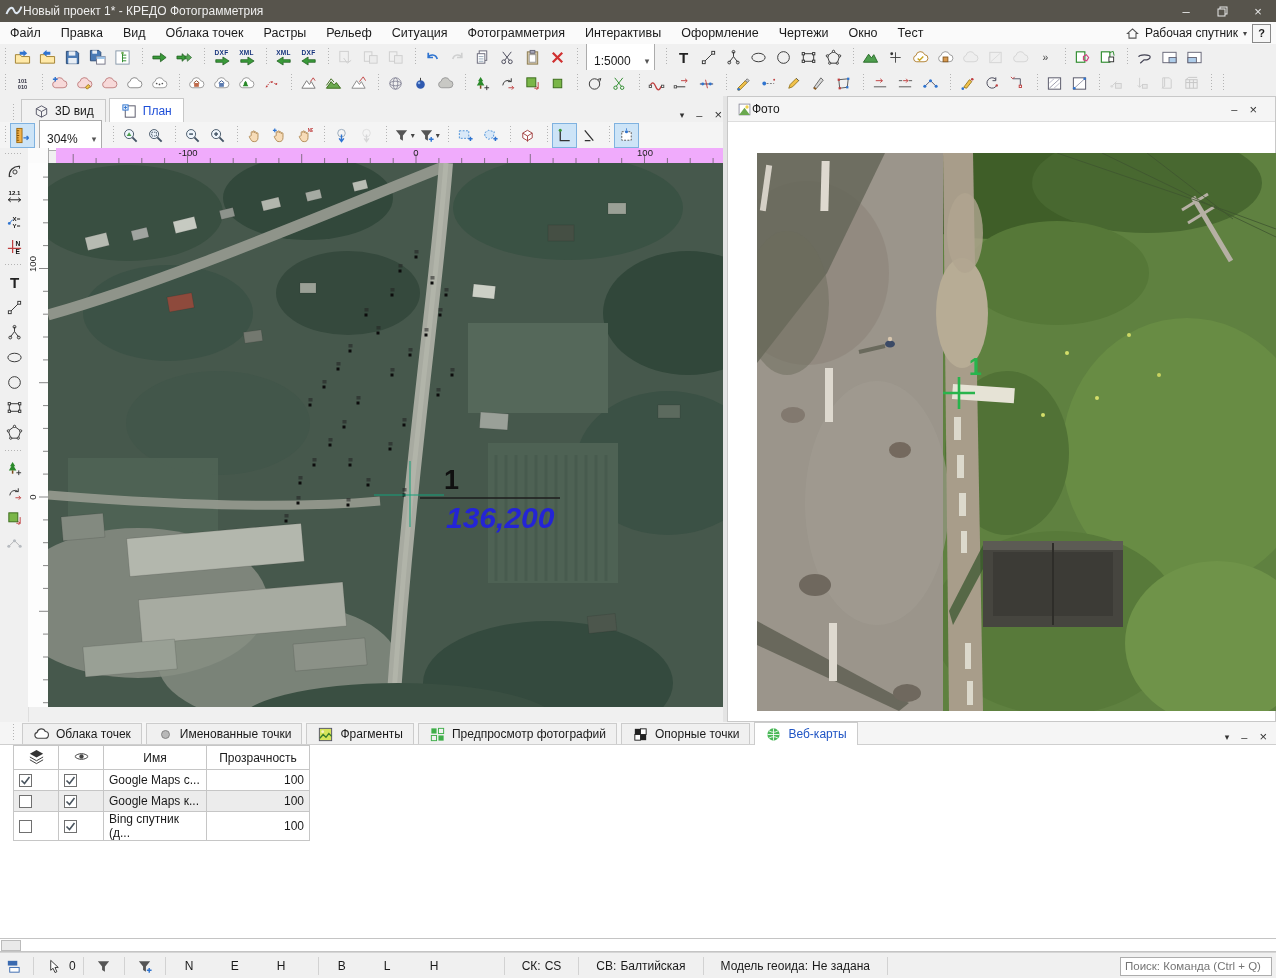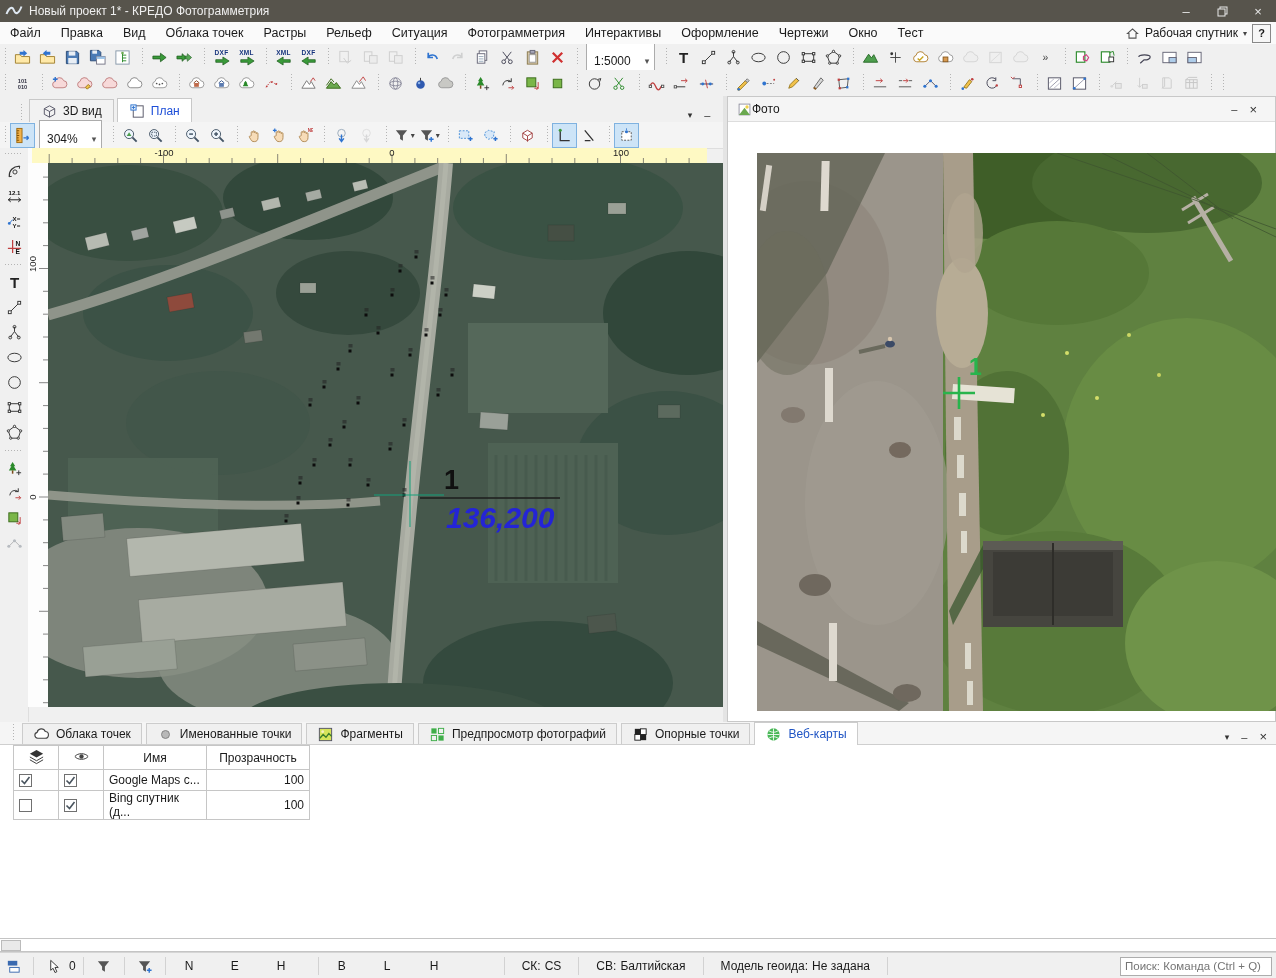--- a/index.html
+++ b/index.html
@@ -1,21 +1,21 @@
 <!DOCTYPE html>
 <html><head>
 <meta charset="utf-8">
 <style>
   html,body{margin:0;padding:0;background:#cfcfcf}
   #app{position:relative;width:1276px;height:978px;overflow:hidden;background:#e8e8e8;
        font-family:"Liberation Sans",sans-serif;font-size:12px;color:#1a1a1a;user-select:none}
   
   .titlebar{position:absolute;left:0;top:0;width:1276px;height:22px;background:#57544c;display:flex;align-items:center;color:#efefef}
   .title-ico{margin-left:5px;display:flex}
-  .title-text{margin-left:6px;font-size:12px;white-space:nowrap}
+  .title-text{font-size:12px;white-space:nowrap}
   .win-controls{margin-left:auto;display:flex;height:22px}
   .wc{width:36px;height:22px;display:flex;align-items:center;justify-content:center;color:#e8e8e8;font-size:13px}
   
   .menubar{position:absolute;left:0;top:22px;width:1276px;height:22px;background:#fafafa;display:flex;align-items:center;border-bottom:1px solid #e3e3e3}
   .menu-item{padding:0 10px;height:22px;line-height:22px;font-size:12.5px}
   .menu-right{margin-left:auto;display:flex;align-items:center;gap:5px;padding-right:5px}
   .menu-right .lbl{font-size:12px}
   .mr-arr{font-size:8px;color:#444}
   
   .tbrow{position:absolute;left:0;width:1276px;height:26px;background:#f0f0f0;display:flex;align-items:center;overflow:hidden}
@@ -33,30 +33,30 @@
   .tbtn.on{background:#cde4f7;border-color:#7fb2e0}
   .tbtn.stack{flex-direction:column}
   .tbtn.stack svg{height:10px}
   .iolabel{font-size:6.5px;font-weight:bold;color:#17347d;line-height:7px;letter-spacing:.3px}
   .dd{font-size:8px;color:#444;margin-left:1px}
   .tbselect{height:21px;border:1px solid #acacac;background:#fff;display:flex;align-items:center;padding:8px 5px 0 7px;margin:0 4px}
   .tbselect .selval{font-size:12px;margin-right:14px}
   .selarr{font-size:9px;color:#555}
   
   .left-panel-bg{position:absolute;left:0;top:96px;width:723px;height:626px;background:#f0f0f0}
-  #plan-tabsbar{position:absolute;left:16px;top:98px;width:723px;height:24px;display:flex;align-items:flex-end;border-bottom:1px solid #7f1d1d;background:#f0f0f0}
+  #plan-tabsbar{position:absolute;left:8px;top:98px;width:723px;height:24px;display:flex;align-items:flex-end;border-bottom:1px solid #7f1d1d;background:#f0f0f0}
   .ptab{display:flex;align-items:center;gap:5px;height:22px;padding:0 11px;border:1px solid #c8c8c8;border-bottom:none;background:#f2f2f2;font-size:12px;margin-left:3px}
   .ptab.active{background:#fff;color:#1d4ed8;height:24px;margin-bottom:-1px}
   .panel-ctrl{margin-left:auto;display:flex;align-items:center;gap:12px;padding-right:9px;color:#333;font-size:11px}
   .panel-ctrl span{cursor:default}
   #plan-toolbar{position:absolute;left:0;top:122px;width:743px;height:26px;background:#f4f4f4;display:flex;align-items:flex-end;border-bottom:1px solid #dedede}
   #vtb{position:absolute;left:0;top:148px;width:28px;height:574px;background:#f0f0f0;display:flex;flex-direction:column;align-items:center;border-right:1px solid #dedede}
   #vtb .grp{flex-direction:column;height:auto;padding:0}
   #ruler-corner{position:absolute;left:28px;top:148px;width:20px;height:15px;background:#fbfbfb;border-right:1px solid #aaa;border-bottom:1px solid #999}
-  #ruler-top{position:absolute;left:32px;top:148px;width:675px;height:15px;background:#fef9c3;border-bottom:1px solid #999}
+  #ruler-top{position:absolute;left:56px;top:148px;width:675px;height:15px;background:#f0abfc;border-bottom:1px solid #999}
   #ruler-left{position:absolute;left:28px;top:163px;width:20px;height:544px;background:#fdfdfd;border-right:1px solid #999}
   #map-canvas{position:absolute;left:48px;top:163px;width:675px;height:544px;overflow:hidden}
   
   .right-panel{position:absolute;left:727px;top:96px;width:549px;height:626px;background:#fff;border:1px solid #c8c8c8;box-sizing:border-box}
   .splitter{position:absolute;left:723px;top:96px;width:4px;height:626px;background:#e4e4e4}
   #photo-header{height:24px;display:flex;align-items:center;background:#f5f5f5;border-bottom:1px solid #ddd;padding:0 9px;}
   #photo-canvas{position:absolute;left:757px;top:153px;width:519px;height:558px;overflow:hidden}
   
   .bottom-panel{position:absolute;left:0;top:722px;width:1276px;height:230px;background:#fff}
   #bottom-tabsbar{height:22px;background:#f5f5f5;border-bottom:1px solid #cfcfcf;display:flex;align-items:flex-end;padding-left:8px}
@@ -1409,20 +1409,35 @@
             </td>
             <td class="c-chk">
               <svg width="13" height="13" viewBox="0 0 13 13">
                 <rect x="0.5" y="0.5" width="12" height="12" fill="#fff" stroke="#707070"></rect>
                 <path d="M2.5 6.5l3 3 5-6.5" fill="none" stroke="#49545e" stroke-width="1.6"></path>
               </svg>
             </td>
             <td class="c-name">Google Maps с...</td>
             <td class="c-op">100</td>
           </tr>
+          <tr class="alt">
+            <td class="c-chk">
+              <svg width="13" height="13" viewBox="0 0 13 13">
+                <rect x="0.5" y="0.5" width="12" height="12" fill="#fff" stroke="#707070"></rect>
+              </svg>
+            </td>
+            <td class="c-chk">
+              <svg width="13" height="13" viewBox="0 0 13 13">
+                <rect x="0.5" y="0.5" width="12" height="12" fill="#fff" stroke="#707070"></rect>
+                <path d="M2.5 6.5l3 3 5-6.5" fill="none" stroke="#49545e" stroke-width="1.6"></path>
+              </svg>
+            </td>
+            <td class="c-name">Google Maps к...</td>
+            <td class="c-op">100</td>
+          </tr>
           <tr>
             <td class="c-chk">
               <svg width="13" height="13" viewBox="0 0 13 13">
                 <rect x="0.5" y="0.5" width="12" height="12" fill="#fff" stroke="#707070"></rect>
               </svg>
             </td>
             <td class="c-chk">
               <svg width="13" height="13" viewBox="0 0 13 13">
                 <rect x="0.5" y="0.5" width="12" height="12" fill="#fff" stroke="#707070"></rect>
                 <path d="M2.5 6.5l3 3 5-6.5" fill="none" stroke="#49545e" stroke-width="1.6"></path>

